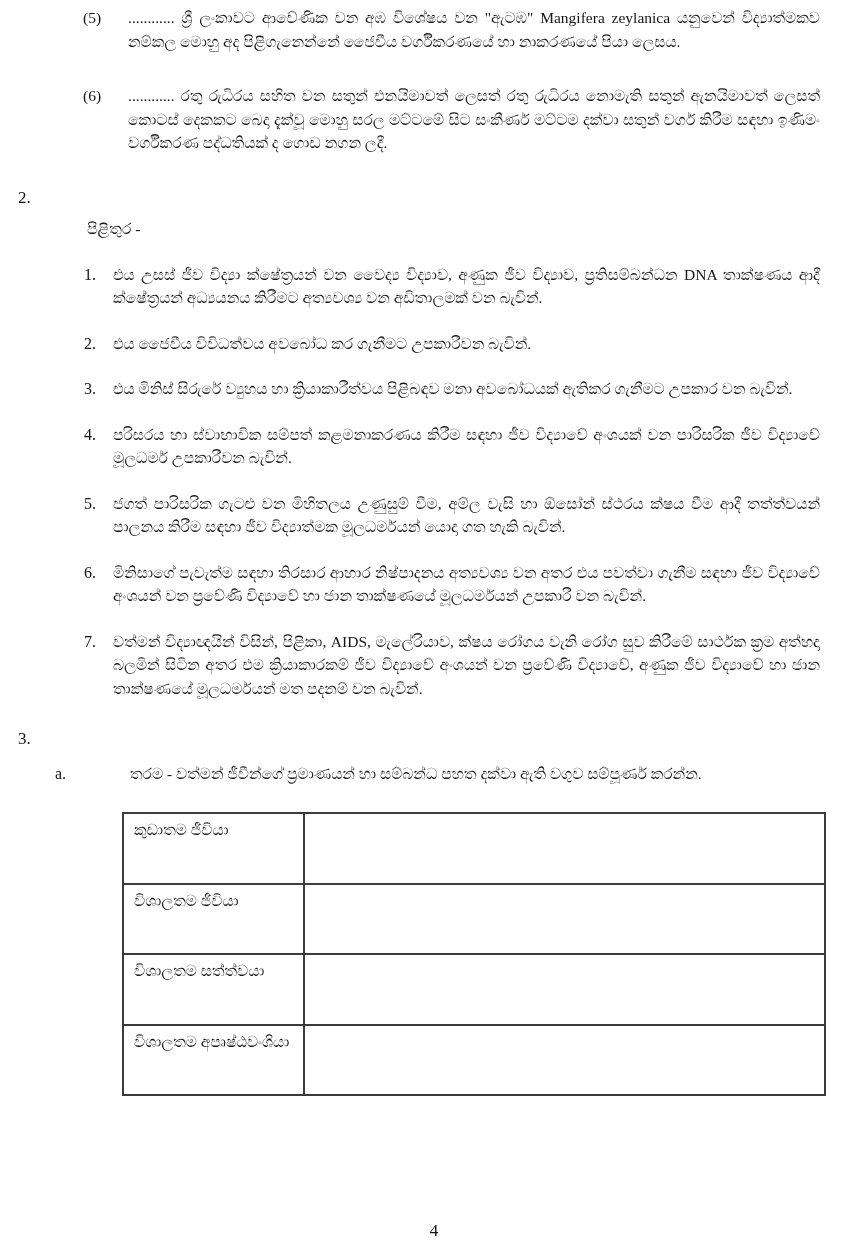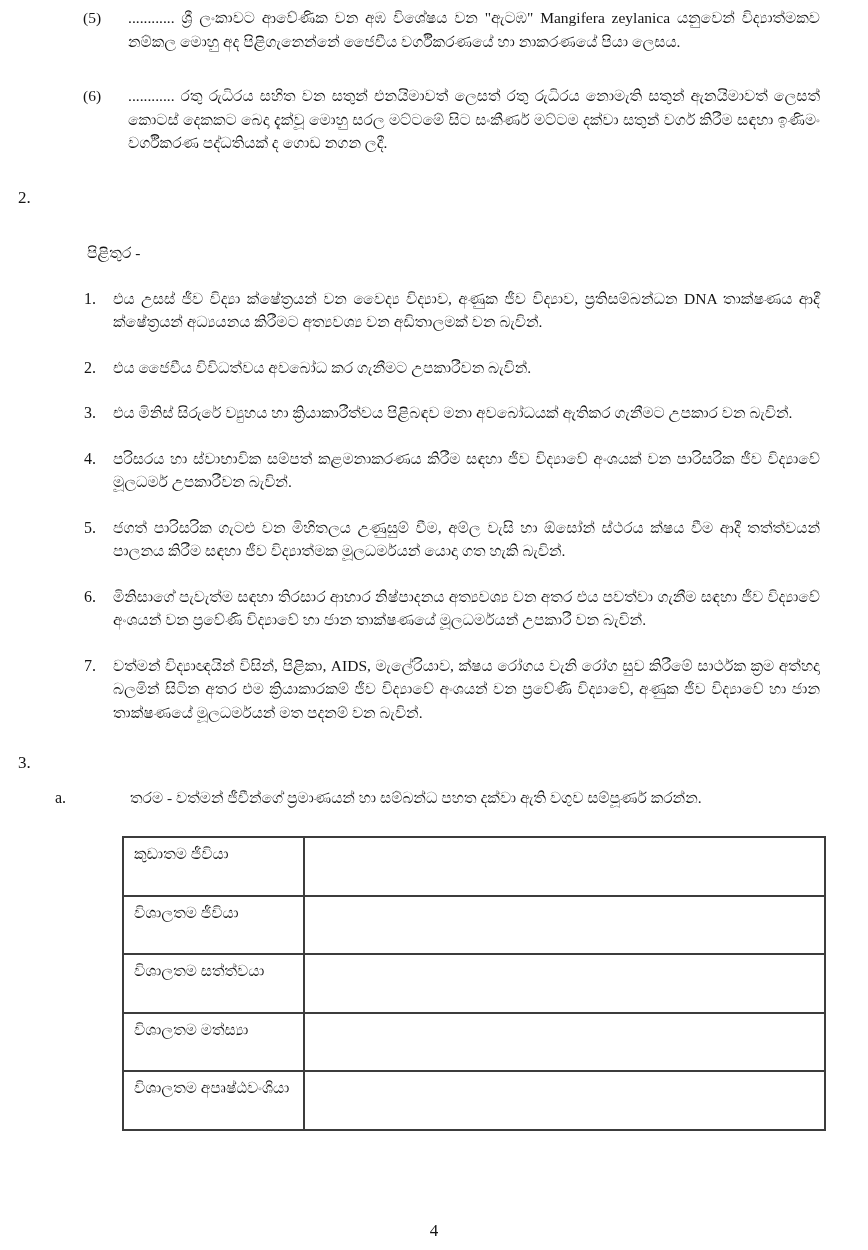--- a/index.html
+++ b/index.html
@@ -19,41 +19,41 @@
   .row{display:flex;}
   .num{flex:0 0 auto;}
   .txt{flex:1 1 auto;text-align:justify;}
   
   .fill-item{margin-left:83px;margin-right:48px;margin-bottom:31px;}
   .fill-item .num{width:45px;}
   
   .q-row{margin-left:18px;margin-right:48px;}
   .q-row .num{width:112px;font-size:17px;}
   
-  .ans-label{margin-left:87px;margin-top:32px;margin-bottom:22px;}
+  .ans-label{margin-left:87px;margin-top:8px;margin-bottom:22px;}
   
   .ans{margin-left:84px;margin-right:48px;margin-bottom:22px;}
   .ans .num{width:29px;font-size:16px;}
   
   .sub-row{margin-left:55px;margin-right:48px;margin-top:11px;}
   .sub-row .num{width:75px;font-size:16px;}
   
   .mt27{margin-top:27px;}
   
   .size-table{
     margin:27px 48px 0 122px;
     border-collapse:collapse;
     width:696px;
     table-layout:fixed;
   }
   .size-table td{
     border:2px solid #3c3c3c;
     height:48.5px;
     vertical-align:top;
-    padding:4px 4px 4px 10px;
+    padding:4px 4px 16px 10px;
     box-sizing:content-box;
   }
   .size-table td.label-cell{width:165px;}
   .size-table td.blank-cell{width:505px;}
   .page-num{
     position:absolute;
     left:0;right:0;
     bottom:8px;
     text-align:center;
     font-size:17px;
@@ -126,24 +126,20 @@
       </tr>
       <tr>
         <td class="label-cell">විශාලතම ජීවියා</td>
         <td class="blank-cell"></td>
       </tr>
       <tr>
         <td class="label-cell">විශාලතම සත්ත්වයා</td>
         <td class="blank-cell"></td>
       </tr>
       <tr>
-        <td class="label-cell">විශාලතම මත්ස්‍යා</td>
-        <td class="blank-cell"></td>
-      </tr>
-      <tr>
         <td class="label-cell">විශාලතම අපෘෂ්ඨවංශියා</td>
         <td class="blank-cell"></td>
       </tr>
     </tbody>
   </table>
 
   <div class="page-num">4</div>
 
 </div>
 

